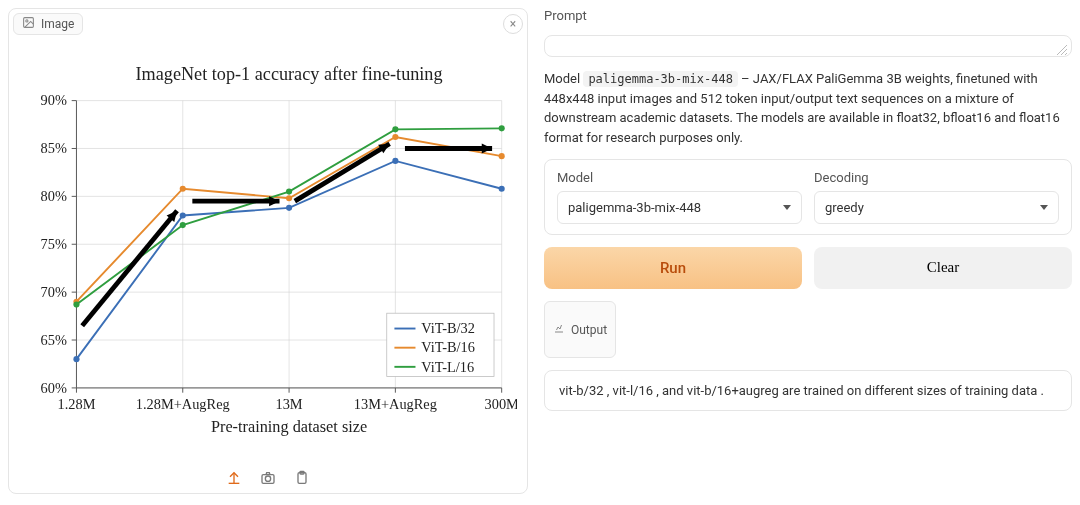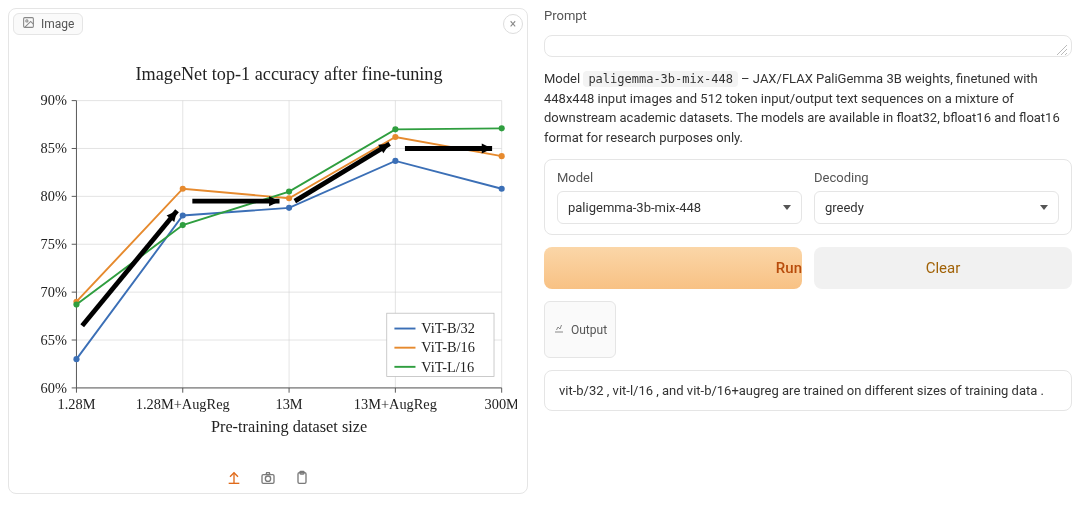--- a/index.html
+++ b/index.html
@@ -91,22 +91,22 @@
     display: flex; align-items: center; justify-content: space-between;
     cursor: pointer; font-size: 13px; color: #333; background: #fff;
   }
   .caret { width: 0; height: 0; border-left: 4px solid transparent; border-right: 4px solid transparent; border-top: 5px solid #555; }
 
   .btn-row { display: flex; gap: 12px; }
   .btn {
     flex: 1; text-align: center; padding: 12px 0; border-radius: 8px;
     font-size: 15px; cursor: pointer; user-select: none;
   }
-  .btn-run { background: linear-gradient(#fbd6a8, #f8c184); color: #b84c0b; font-weight: 500; text-align: right; }
-  .btn-clear { background: #f1f1f1; color: #a16207; }
+  .btn-run { background: linear-gradient(#fbd6a8, #f8c184); color: #b84c0b; font-weight: 500; }
+  .btn-clear { background: #f1f1f1; color: #000000; font-family: Liberation Serif, serif; }
 
   .out-badge {
     display: inline-flex; align-items: center; gap: 6px;
     border: 1px solid #e5e5e5; border-radius: 6px;
     padding: 20px 8px; font-size: 12px; color: #555; background: #fafafa;
   }
   .out-text {
     border: 1px solid #e5e5e5; border-radius: 8px; padding: 12px 14px;
     font-size: 13px; color: #333;
   }

